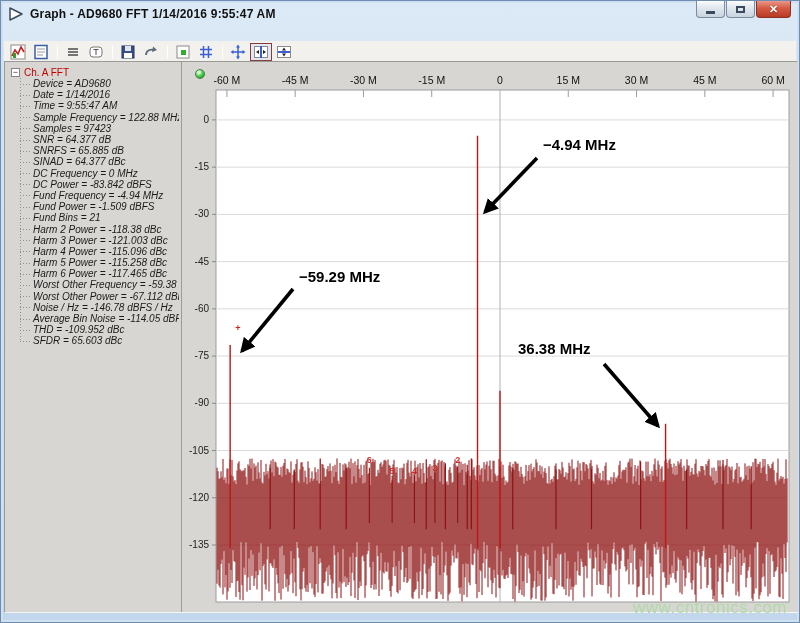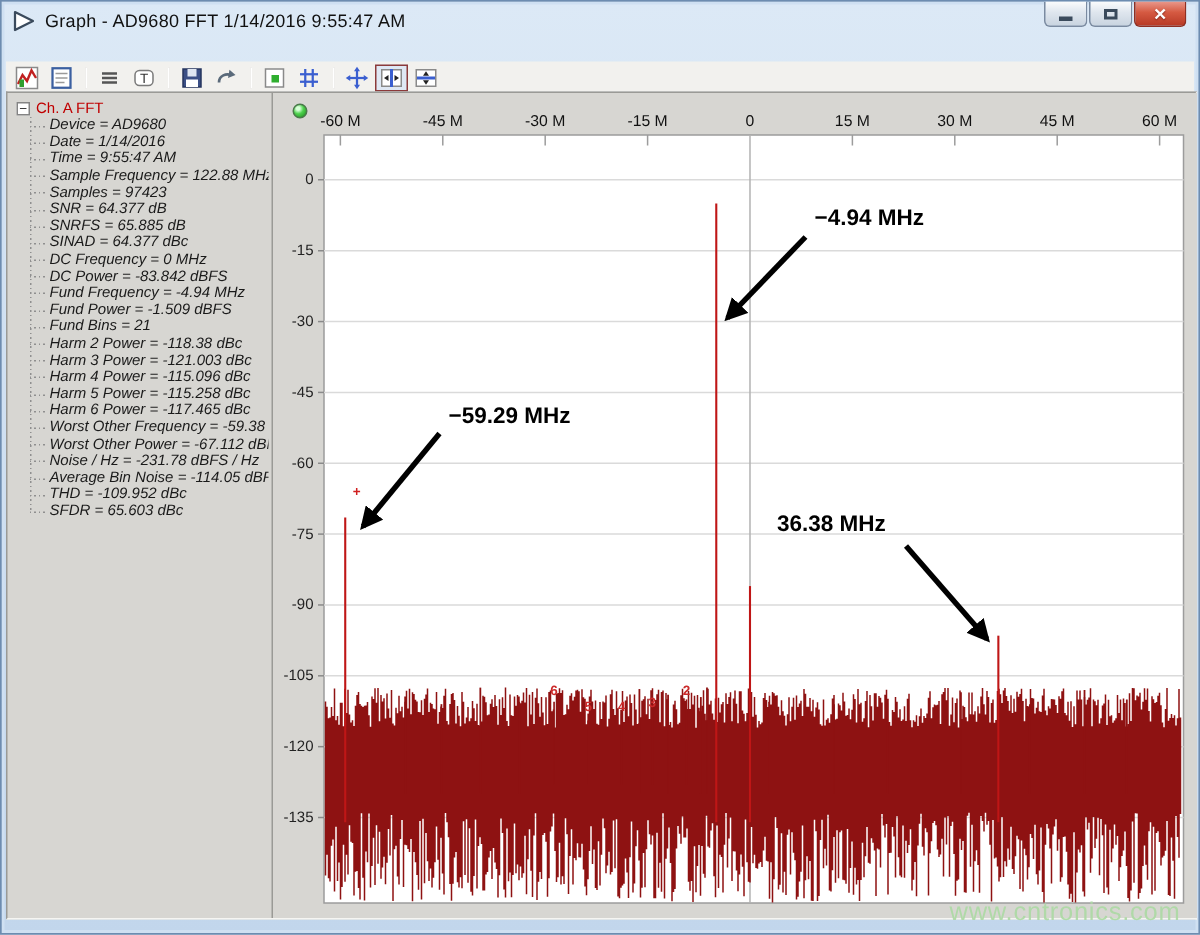--- a/index.html
+++ b/index.html
@@ -8,21 +8,21 @@
 
   .window { position:absolute; left:0; top:0; width:800px; height:623px;
     background:linear-gradient(#dce9f6,#c2d6ec);
     border:1px solid #6d8cb0; box-shadow:inset 0 0 0 2px #cfe0f2; }
 
   
   .titlebar { position:absolute; left:0; top:0; right:0; height:26px;
     display:flex; align-items:center; padding-left:7px; }
   .app-icon { width:16px; height:14px; margin-right:6px; position:relative; }
   .app-icon svg { display:block; }
-  .title-text { font-size:12px; color:#111; letter-spacing:0.2px; }
+  .title-text { font-size:12px; color:#111; letter-spacing:0.2px;font-weight:bold; }
   .win-controls { position:absolute; right:8px; top:0; display:flex; }
   .win-btn { width:29px; height:17px; margin-left:1px;
     border:1px solid #7a8aa0; border-top:none;
     border-radius:0 0 4px 4px;
     background:linear-gradient(#fbfcfd,#dfe6ee 45%,#c9d4e0);
     display:flex; align-items:center; justify-content:center; cursor:default; }
   .win-btn.close { width:35px; border-color:#8e2f23;
     background:linear-gradient(#e9988b,#d55a42 45%,#b83a26); }
   .glyph-min { width:9px; height:3px; background:#3a4a5c; margin-top:6px; }
   .glyph-max { width:9px; height:7px; border:2px solid #3a4a5c; background:transparent; }
@@ -259,21 +259,21 @@
             <div class="tree-item">
               <span>Harm 6 Power = -117.465 dBc</span>
             </div>
             <div class="tree-item">
               <span>Worst Other Frequency = -59.38 MHz</span>
             </div>
             <div class="tree-item">
               <span>Worst Other Power = -67.112 dBFS</span>
             </div>
             <div class="tree-item">
-              <span>Noise / Hz = -231.78 dBFS / Hz</span>
+              <span>Noise / Hz = -146.78 dBFS / Hz</span>
             </div>
             <div class="tree-item">
               <span>Average Bin Noise = -114.05 dBFS</span>
             </div>
             <div class="tree-item">
               <span>THD = -109.952 dBc</span>
             </div>
             <div class="tree-item">
               <span>SFDR = 65.603 dBc</span>
             </div>

